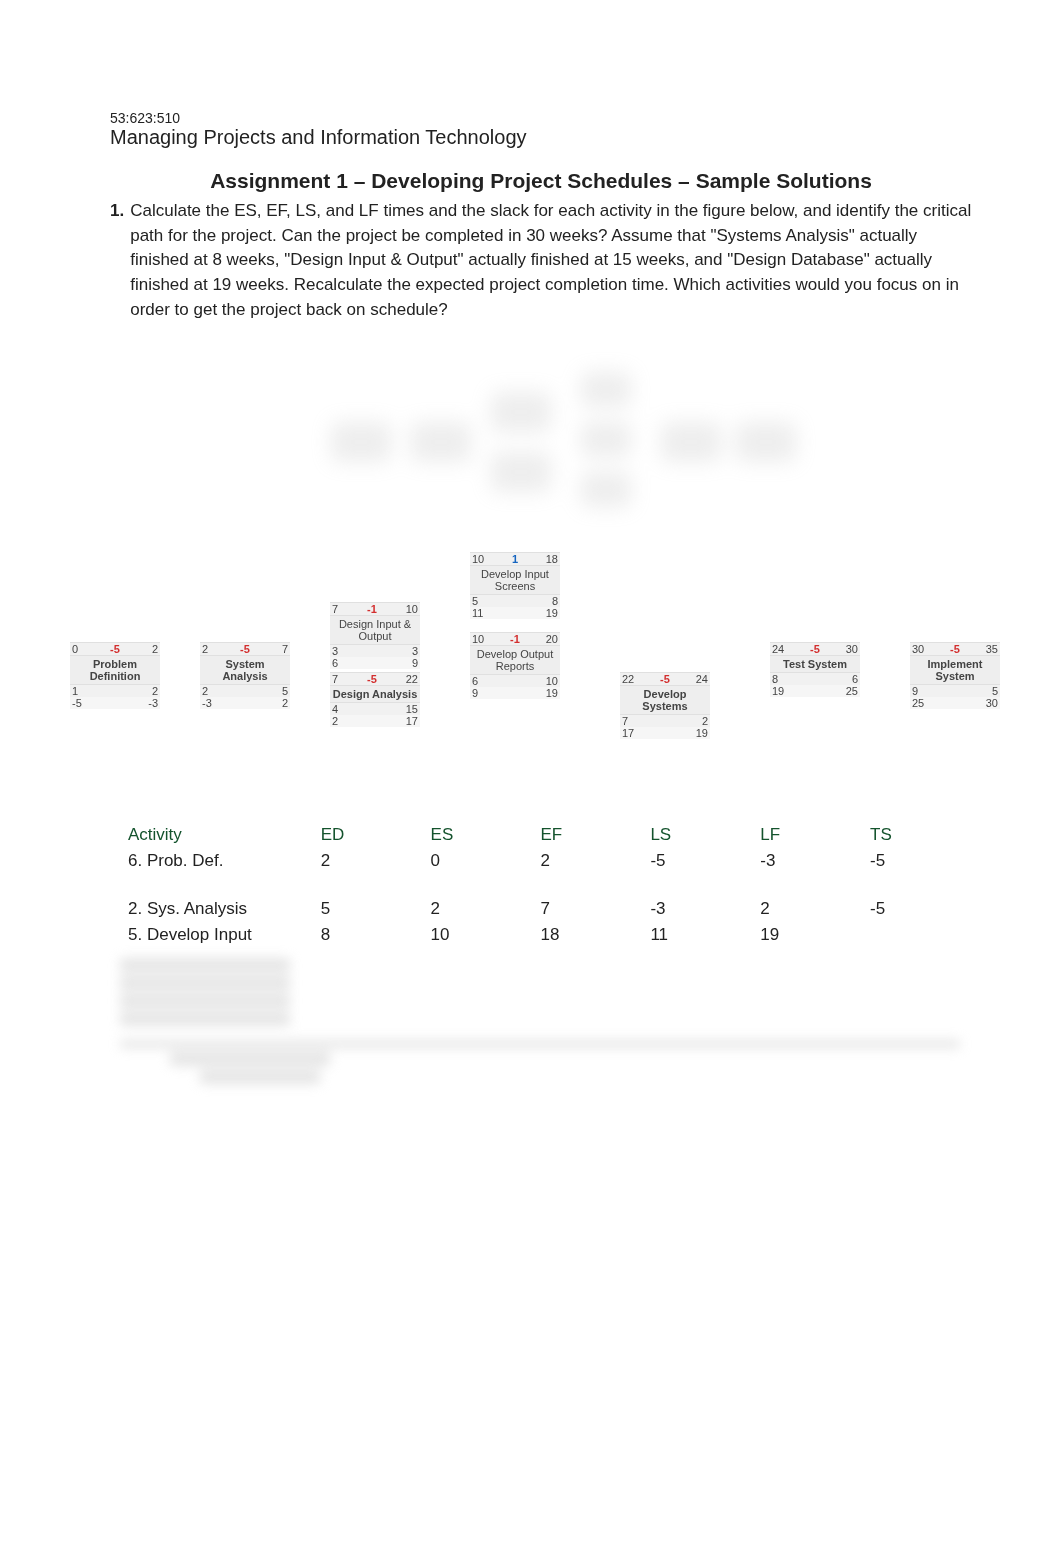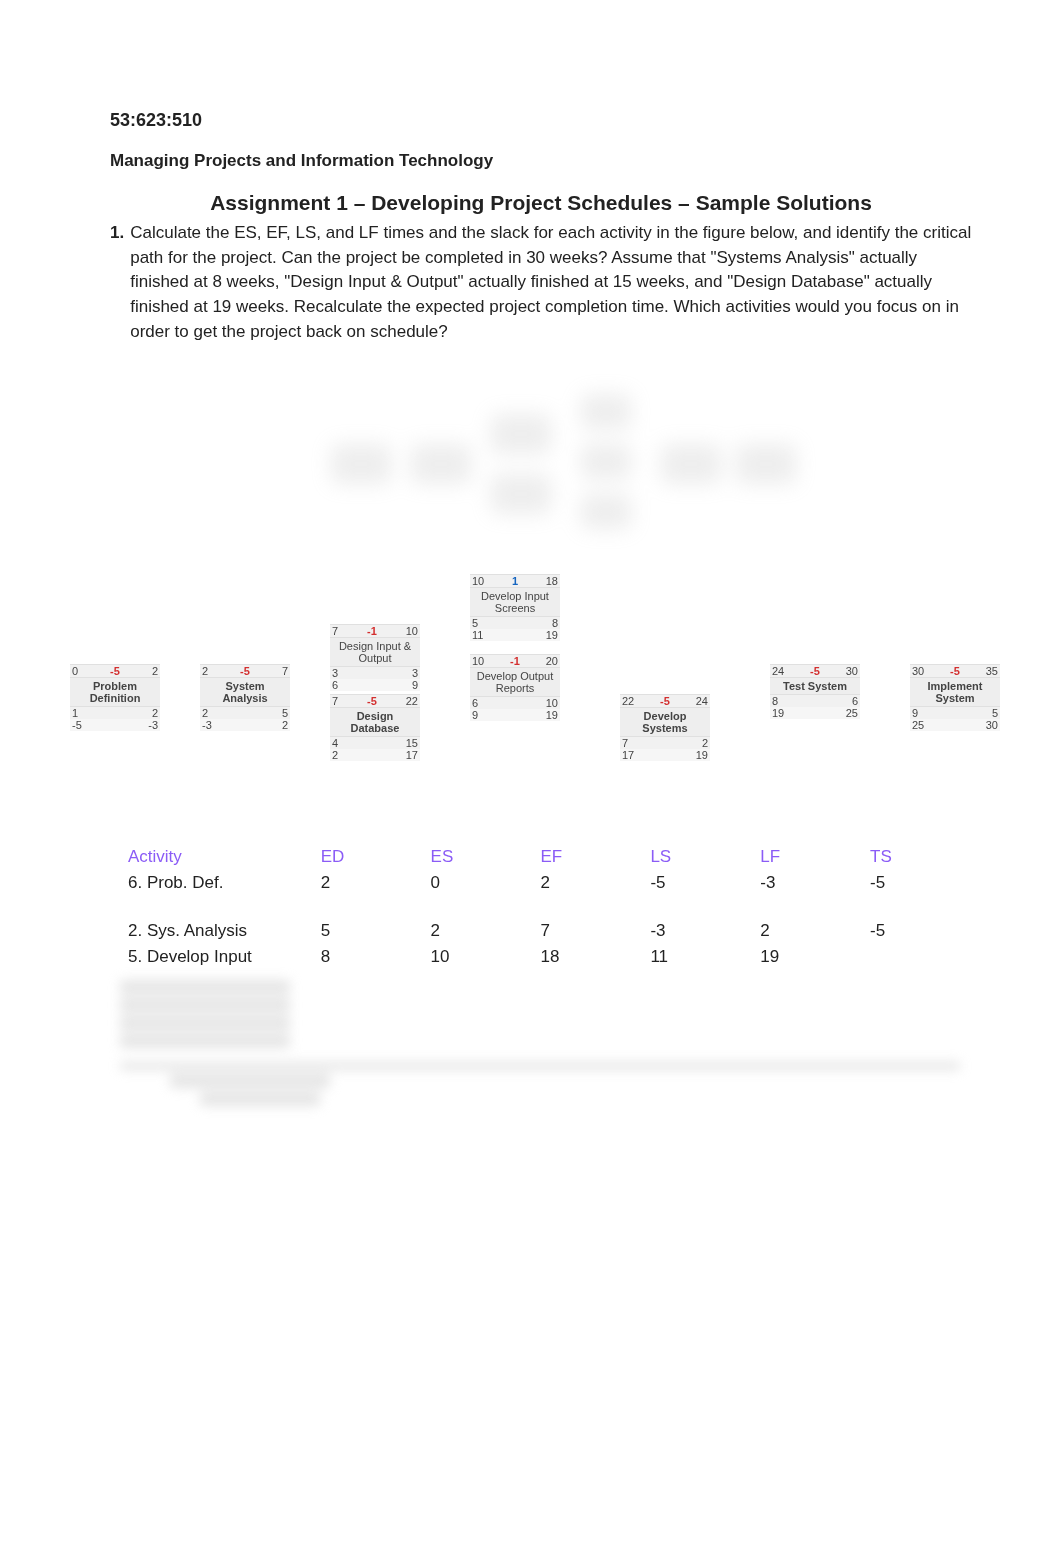--- a/index.html
+++ b/index.html
@@ -7,28 +7,28 @@
     padding: 0;
     background: #fff;
     font-family: Arial, Helvetica, sans-serif;
     color: #222;
     width: 1062px;
   }
   .page {
     padding: 110px 90px 40px 110px;
   }
   .course-code {
-    font-size: 18px;
-    font-weight: bold;
+    font-size: 14px;
+    font-weight: normal;
     margin: 0;
   }
   .course-title {
-    font-size: 17px;
-    font-weight: bold;
-    margin: 20px 0 20px 0;
+    font-size: 20px;
+    font-weight: normal;
+    margin: 0 0 20px 0;
   }
   .assign-title {
     font-size: 21px;
     font-weight: bold;
     text-align: center;
     margin: 0 0 6px 0;
   }
   .q-row {
     display: flex;
     gap: 6px;
@@ -112,21 +112,21 @@
     margin: 30px 0 10px 10px;
     font-size: 17px;
     border-collapse: collapse;
   }
   .act-table th, .act-table td {
     text-align: left;
     padding: 3px 8px;
   }
   .act-table th {
     font-weight: normal;
-    color: #8b5cf6;
+    color: #14532d;
   }
   .act-table .col-activity { width: 180px; }
   .act-table .col-n { width: 96px; }
   .act-table .gap td { height: 16px; }
 
   
   .blur-section {
     filter: blur(6px);
     opacity: 0.55;
   }
@@ -214,21 +214,21 @@
           <span>9</span>
         </div>
     </div>
 
     <div class="node" style="left:260px;top:120px">
       <div class="hdr">
           <span>7</span>
           <span class="dur">-5</span>
           <span>22</span>
         </div>
-      <div class="name">Design Database</div>
+      <div class="name">Design Analysis</div>
       <div class="ftr">
           <span>4</span>
           <span>15</span>
         </div>
       <div class="ftr2">
           <span>2</span>
           <span>17</span>
         </div>
     </div>
 

